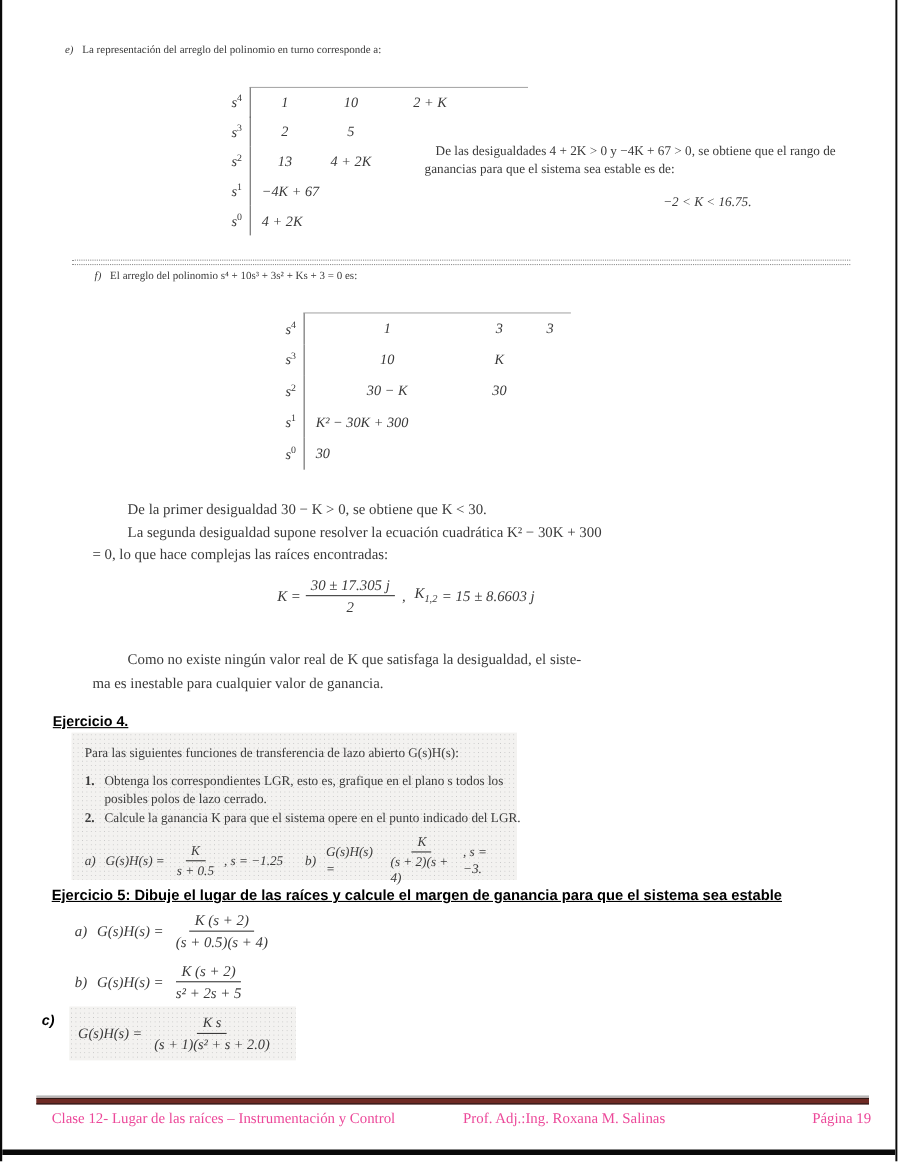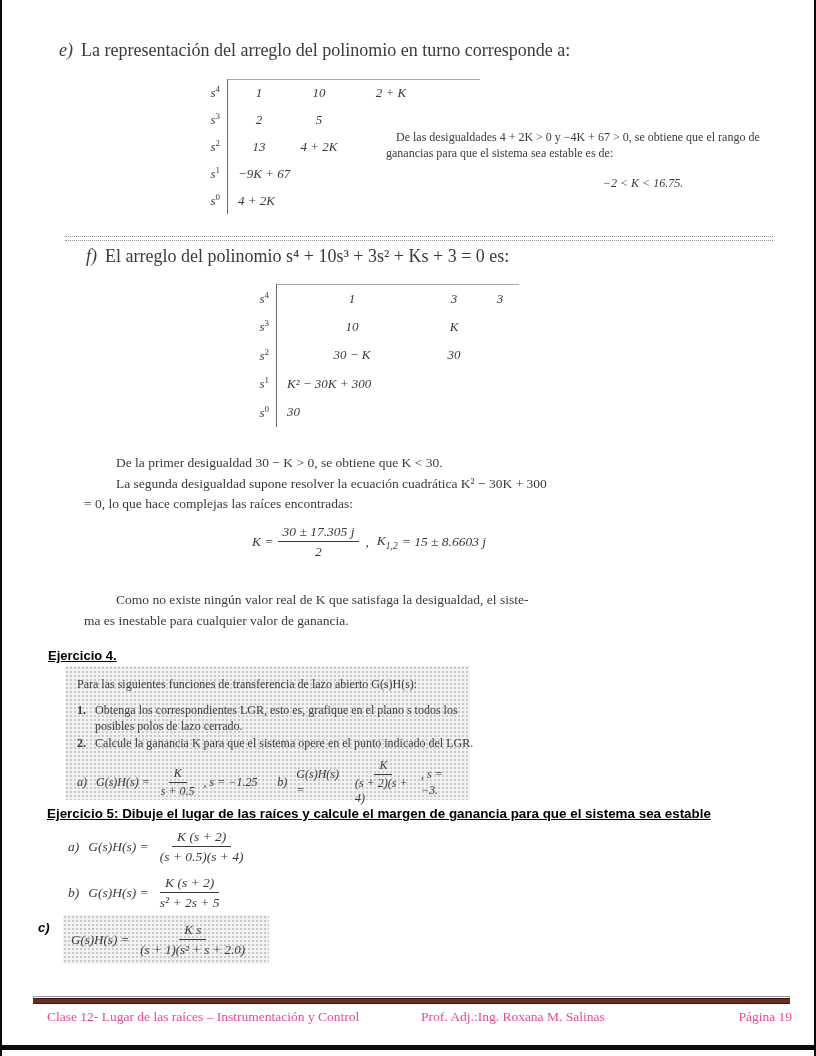--- a/index.html
+++ b/index.html
@@ -5,21 +5,21 @@
   html,body{margin:0;padding:0;background:#ffffff;}
   .page{
     position:relative;width:816px;height:1056px;background:#fff;
     box-sizing:border-box;border-left:2px solid #0a0a0a;border-right:2px solid #0a0a0a;
     font-family:"Liberation Serif", serif;color:#3a3a3a;overflow:hidden;
   }
   .abs{position:absolute;}
   i, .it{font-style:italic;}
 
   
-  .intro{font-size:18px;white-space:nowrap;}
+  .intro{font-size:10px;white-space:nowrap;}
   .intro .lbl{font-style:italic;margin-right:8px;}
 
   
   .routh{font-size:13px;}
   .r-row{display:flex;align-items:center;height:27px;}
   .routh2 .r-row{height:28.5px;}
   .r-label{width:26px;text-align:right;padding-right:7px;font-style:italic;}
   .r-label sup{font-size:9px;font-style:normal;}
   .r-cells{display:grid;height:100%;align-items:center;border-left:1px solid #666;font-style:italic;}
   .r-row:first-child .r-cells{border-top:1px solid #aaa;}
@@ -117,21 +117,21 @@
     <div class="r-row">
       <span class="r-label"><i>s</i><sup>2</sup></span>
       <span class="r-cells">
           <span class="rc">13</span>
           <span class="rc">4 + 2K</span>
           <span class="rc"></span>
         </span>
     </div>
     <div class="r-row">
       <span class="r-label"><i>s</i><sup>1</sup></span>
-      <span class="r-cells widerow"><span class="rcw">−9K + 67</span></span>
+      <span class="r-cells widerow"><span class="rcw">−4K + 67</span></span>
     </div>
     <div class="r-row">
       <span class="r-label"><i>s</i><sup>0</sup></span>
       <span class="r-cells widerow"><span class="rcw">4 + 2K</span></span>
     </div>
   </div>
 
   <div class="abs sidenote" style="left:384px;top:130px;">
     <div class="l1">De las desigualdades 4 + 2K &gt; 0 y −4K + 67 &gt; 0, se obtiene que el rango de</div>
     <div class="l2">ganancias para que el sistema sea estable es de:</div>

